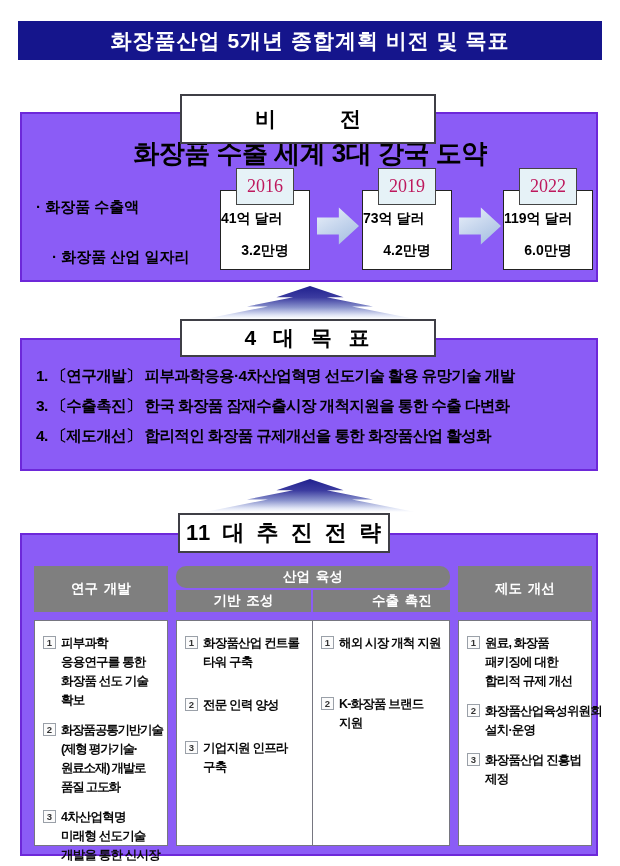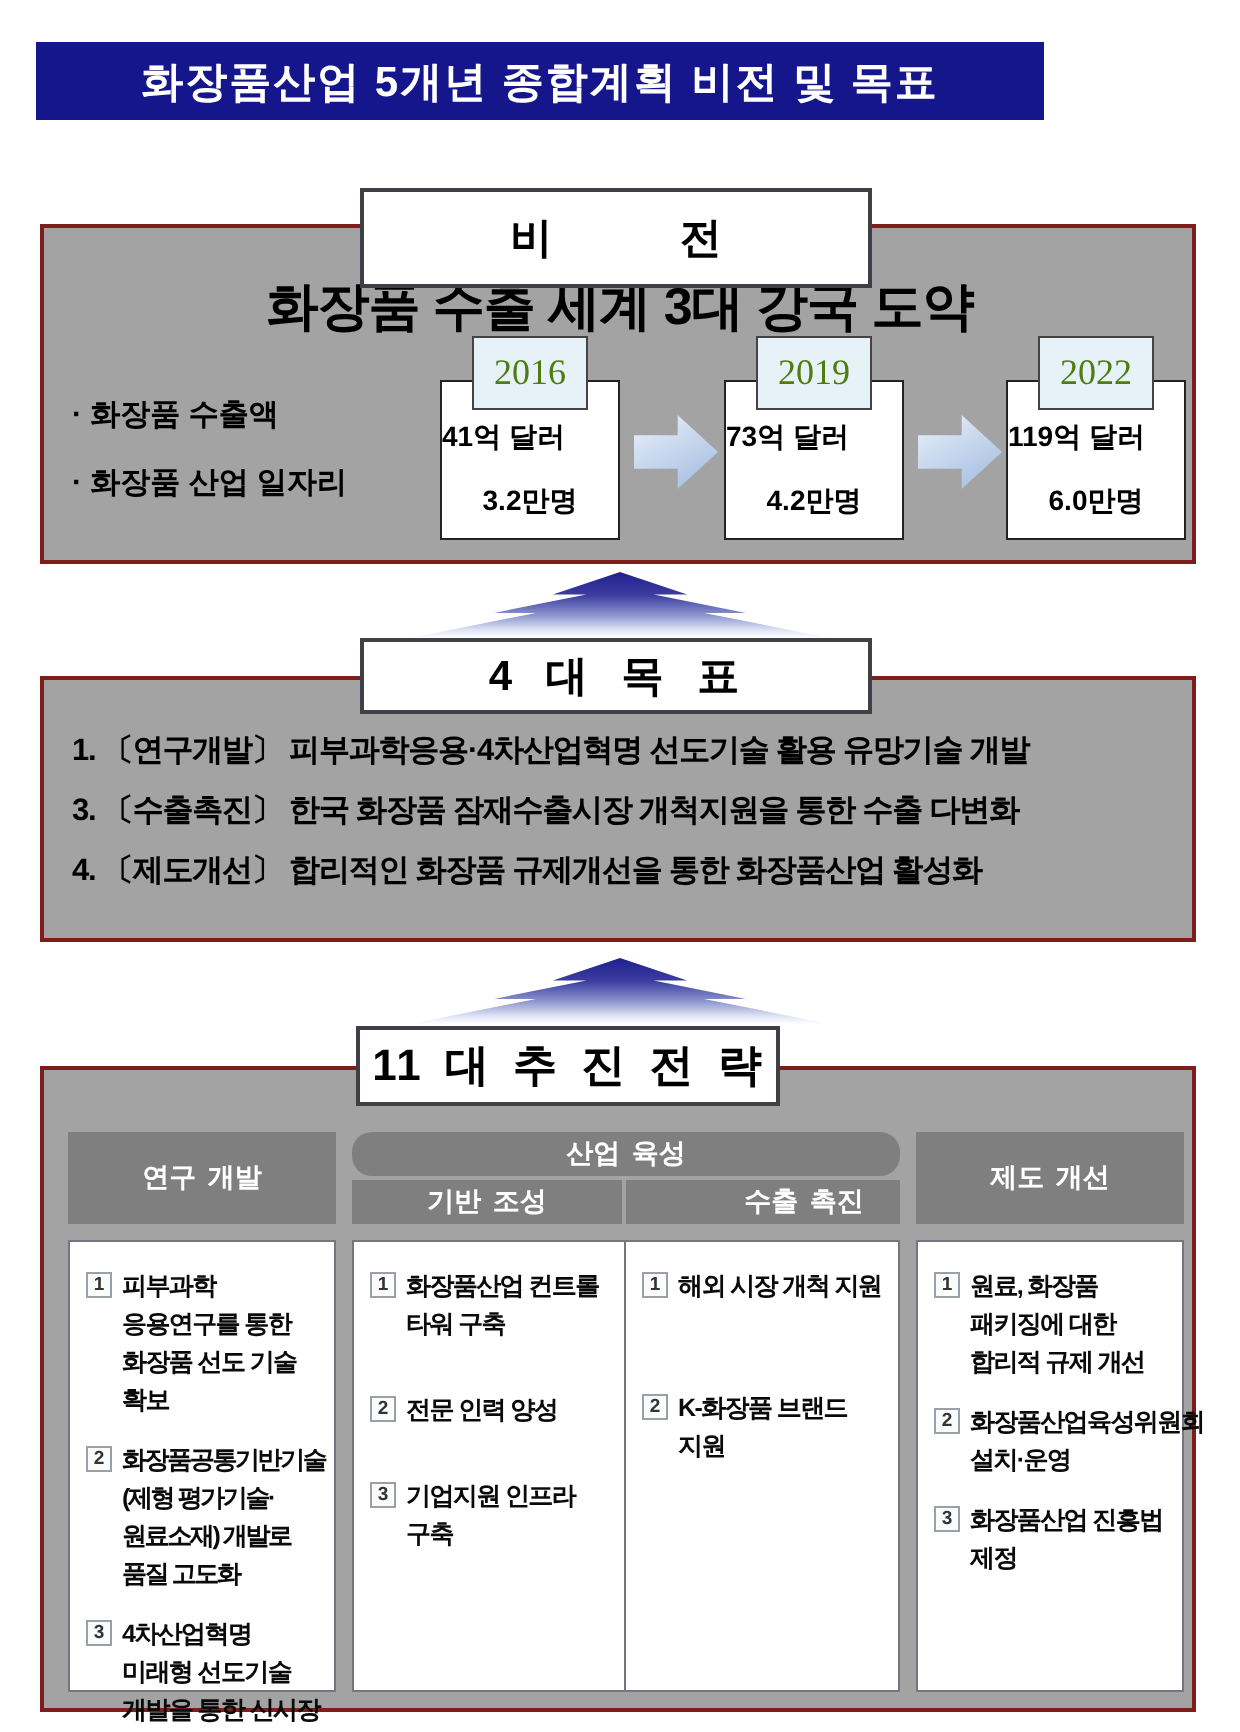--- a/index.html
+++ b/index.html
@@ -6,55 +6,55 @@
   html,body { background:#fff; }
   body {
     width:620px; height:866px; position:relative;
     font-family:"Liberation Sans", sans-serif;
     color:#000;
   }
   .abs { position:absolute; }
 
   
   .banner {
-    left:18px; top:21px; width:504px; height:39px;
+    left:18px; top:21px; width:584px; height:39px;
     background:#15158c; color:#fff;
     display:flex; align-items:center; justify-content:center;
     font-size:21px; font-weight:bold; letter-spacing:1px;
   }
 
   
-  .outer-box { border:2px solid #7f1d1d; background:#a3a3a3; }
+  .outer-box { border:2px solid #6d28d9; background:#8b5cf6; }
   .title-box {
     border:2px solid #3f3f46; background:#fff; z-index:5;
     display:flex; align-items:center; justify-content:center;
     font-weight:bold; font-size:21px;
   }
 
   
   .vision-outer { left:20px; top:112px; width:578px; height:170px; }
   .vision-title { left:180px; top:94px; width:256px; height:50px; word-spacing:58px; }
   .vision-headline {
     left:0; top:136px; width:620px; text-align:center;
     font-size:26px; font-weight:bold; letter-spacing:-0.5px;
   }
   .metric-label { left:36px; font-size:15px; font-weight:bold; white-space:nowrap; }
-  .m1 { top:198px; } .m2 { top:232px; }
+  .m1 { top:198px; } .m2 { top:248px;margin-left:16px; }
 
   .stat-box {
     top:190px; width:90px; height:80px;
     border:1.8px solid #222; background:#fff; z-index:2;
   }
   .stat-box .export { position:absolute; top:19px; width:100%; text-align:left; font-size:14px; font-weight:bold; white-space:nowrap; }
   .stat-box .jobs   { position:absolute; top:51px; width:100%; text-align:center; font-size:14px; font-weight:bold; }
   .year-tab {
     top:168px; width:58px; height:37px; z-index:3;
     background:#e6f2f7; border:1.5px solid #444;
     display:flex; align-items:center; justify-content:center;
-    font-family:"Liberation Serif", serif; font-size:18px; color:#4d7c0f;
+    font-family:"Liberation Serif", serif; font-size:18px; color:#be185d;
   }
   .right-arrow {
     top:205px; width:42px; height:42px; z-index:1;
     background:linear-gradient(150deg,#eff4fb 0%,#c9d8ee 45%,#9db8de 100%);
     clip-path:polygon(0% 30%, 52% 30%, 52% 6%, 100% 50%, 52% 94%, 52% 70%, 0% 70%);
   }
 
   
   .up-arrow {
     width:210px; height:33px; left:205px;

